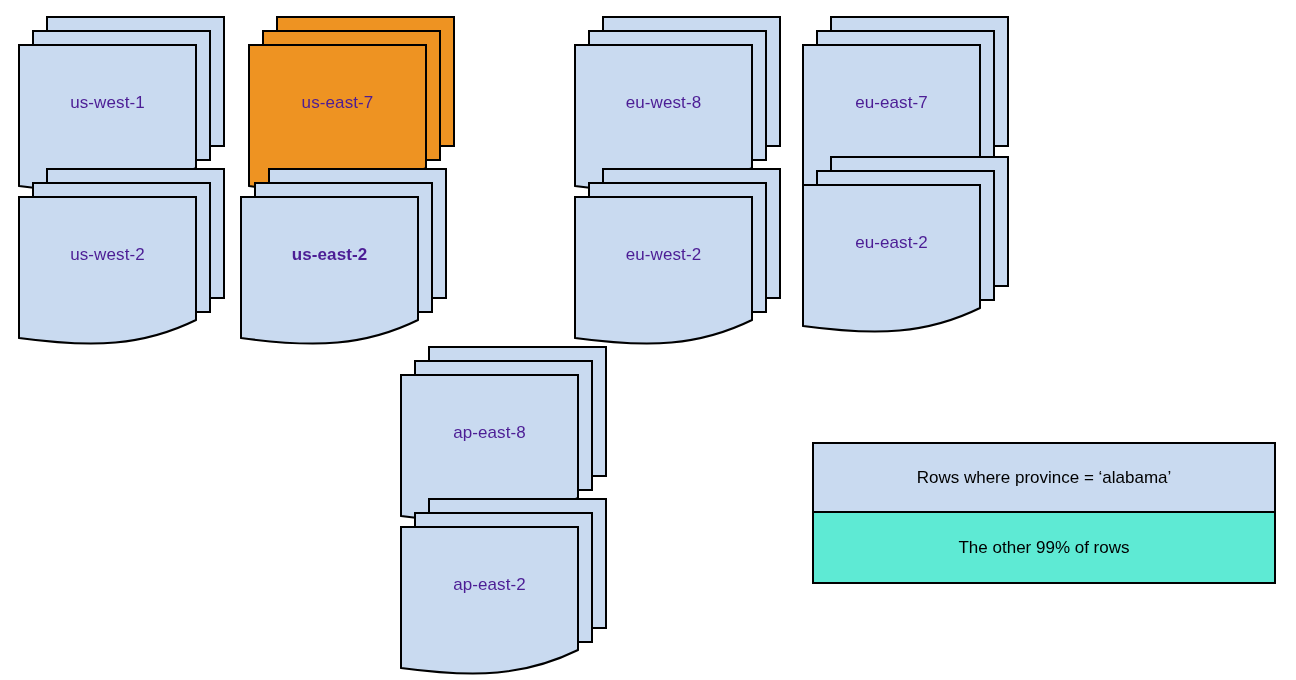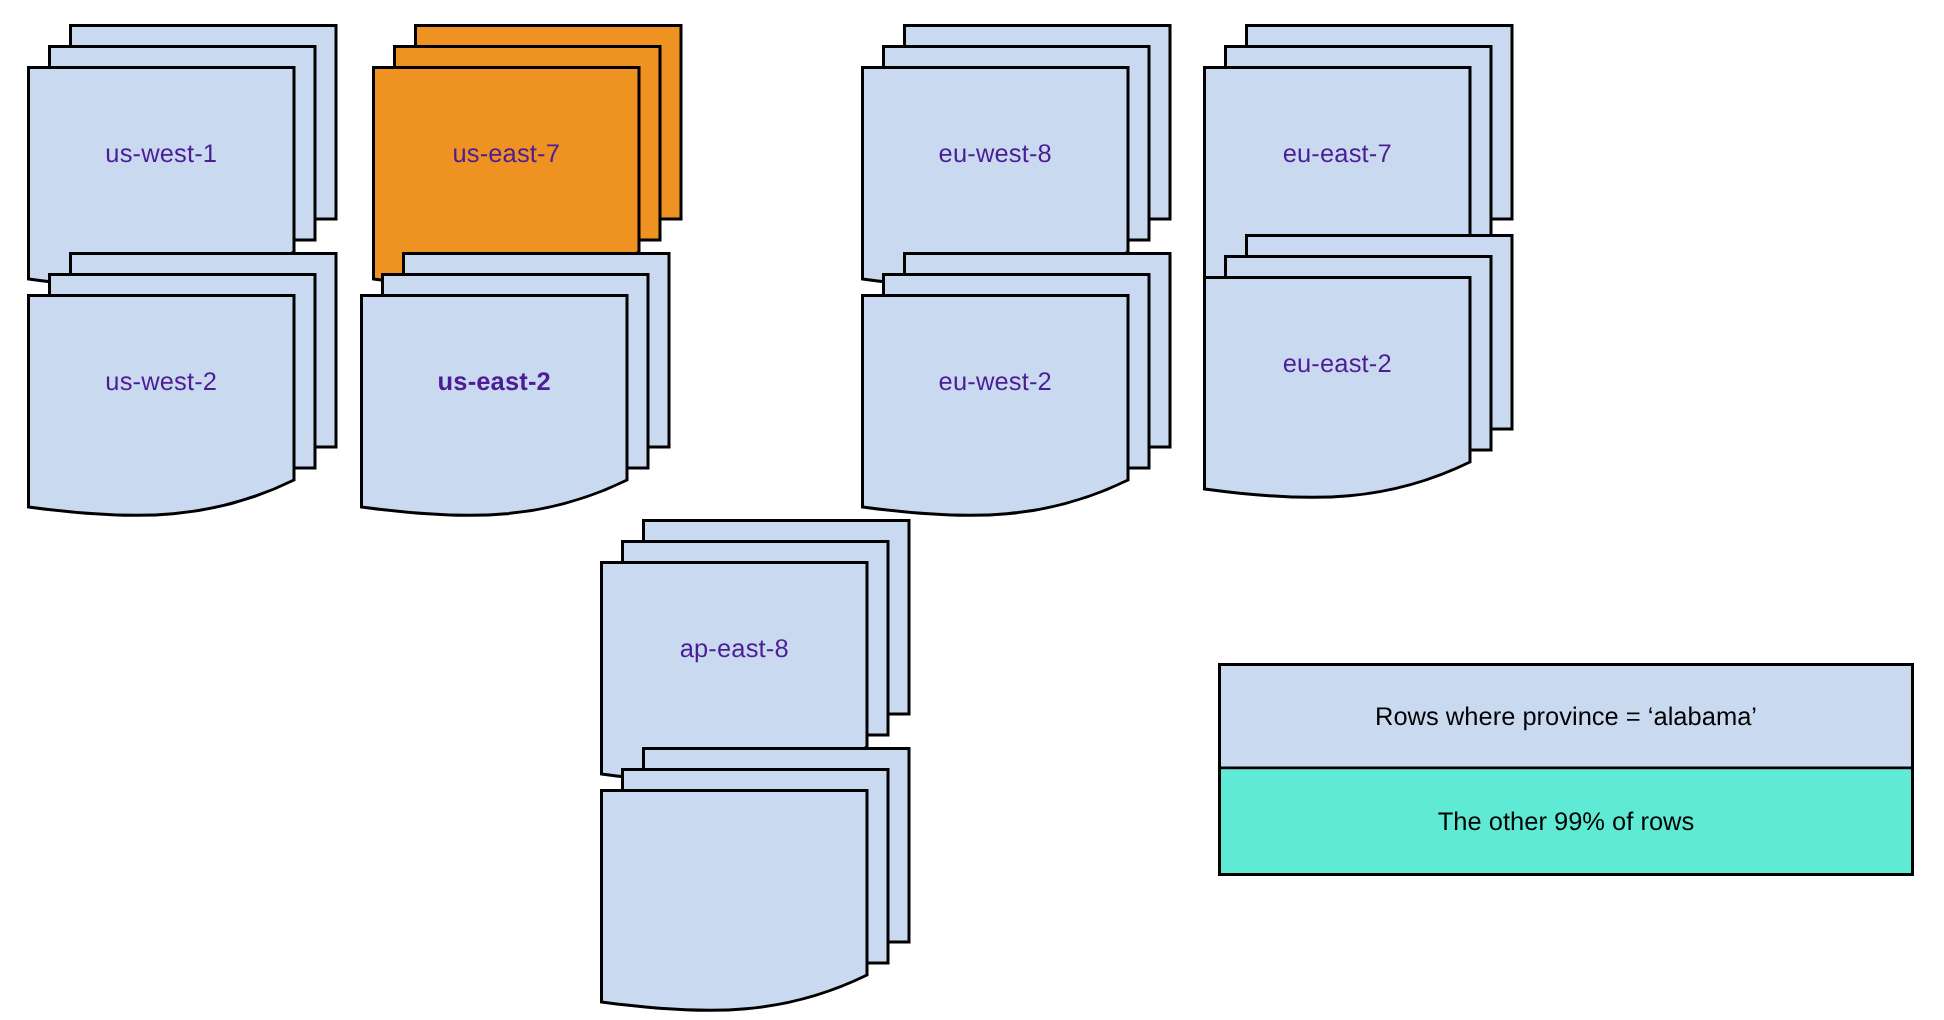--- a/index.html
+++ b/index.html
@@ -142,20 +142,21 @@
         <path d="M 19 45 L 196 45 L 196 168 C 142.9 194 93.34 196 19 186 Z" fill="#c9daf0" stroke="#000000" stroke-width="2" stroke-linejoin="miter"></path>
       </svg>
       <div class="doc-label">ap-east-8</div>
     </div>
     <div class="doc-stack" style="left: 382px; top: 482px;">
       <svg width="230" height="200">
         <path d="M 47 17 L 224 17 L 224 146 L 47 146 Z" fill="#c9daf0" stroke="#000000" stroke-width="2" stroke-linejoin="miter"></path>
         <path d="M 33 31 L 210 31 L 210 160 L 33 160 Z" fill="#c9daf0" stroke="#000000" stroke-width="2" stroke-linejoin="miter"></path>
         <path d="M 19 45 L 196 45 L 196 168 C 142.9 194 93.34 196 19 186 Z" fill="#c9daf0" stroke="#000000" stroke-width="2" stroke-linejoin="miter"></path>
       </svg>
+      <div class="doc-label">ap-east-2</div>
     </div>
     <div class="legend">
     <div class="legend-row top" style="background: rgb(201, 218, 240);">
       <span>Rows where province = ‘alabama’</span>
     </div>
     <div class="legend-row bottom" style="background: #5eead4;">
       <span>The other 99% of rows</span>
     </div>
   </div>
 </div>

